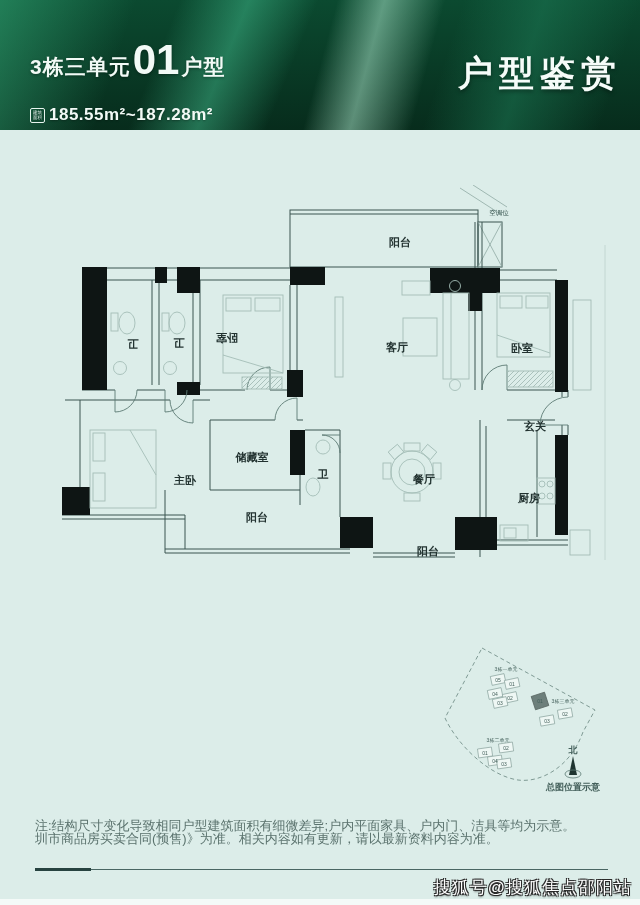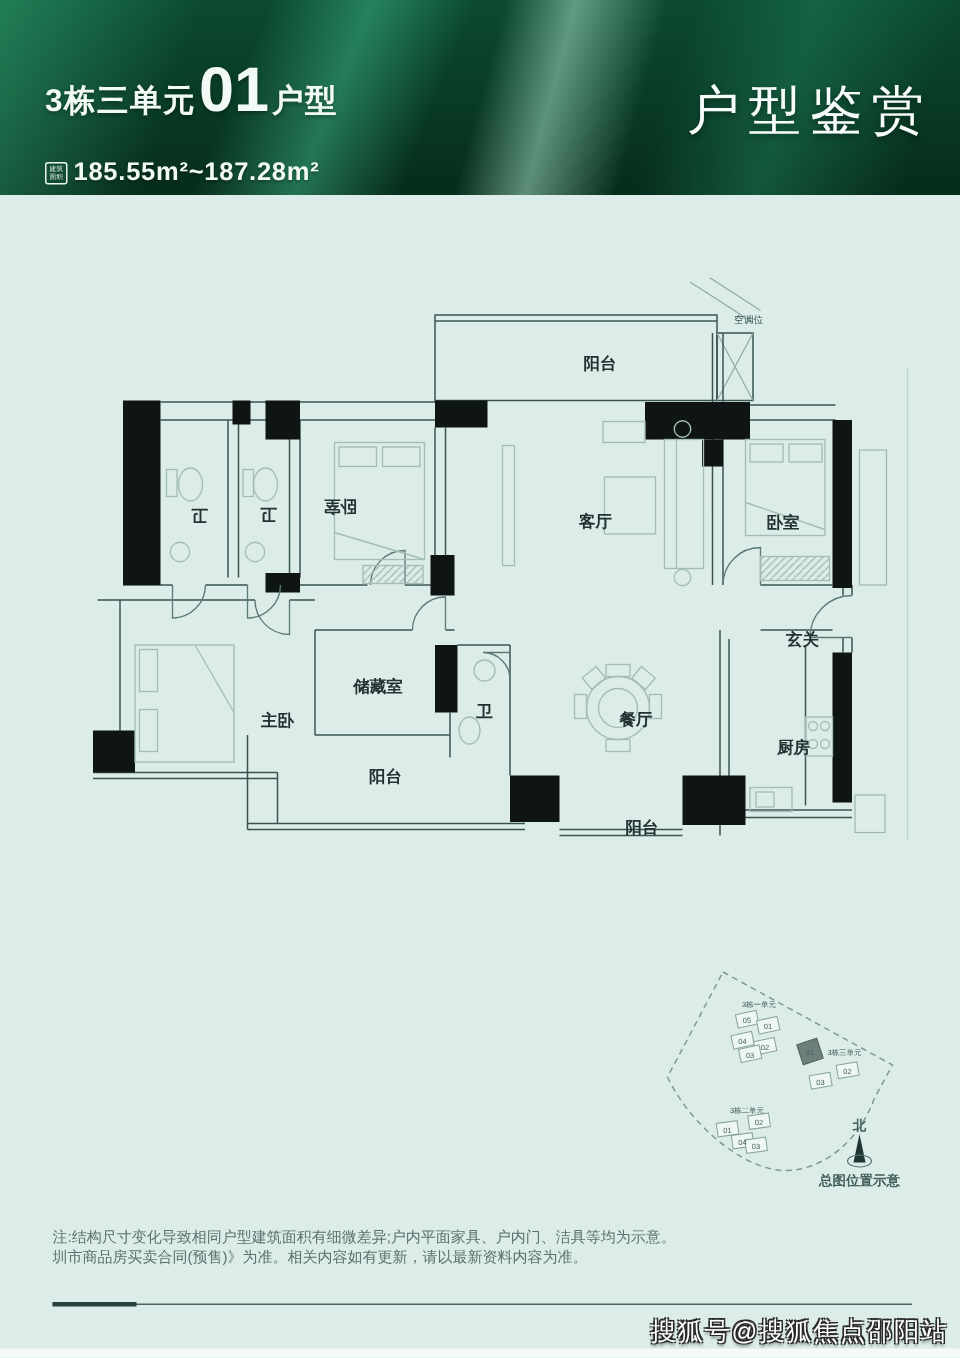--- a/index.html
+++ b/index.html
@@ -20,34 +20,34 @@
   .banner-left { position:absolute; left:30px; top:40px; color:#f2faf6; }
   .title-line { display:flex; align-items:baseline; text-shadow:0 1px 3px rgba(0,0,0,.35); }
   .t-sm { font-size:21px; font-weight:bold; letter-spacing:1px; }
   .t-big { font-size:42px; font-weight:bold; line-height:40px; margin:0 2px; }
   .area-line { display:flex; align-items:center; margin-top:24px; text-shadow:0 1px 2px rgba(0,0,0,.3); }
   .area-ico { width:15px; height:15px; border:1px solid #e8f5ef; border-radius:2px;
     font-size:4.5px; line-height:5px; color:#e8f5ef; display:flex; flex-direction:column;
     align-items:center; justify-content:center; margin-right:4px; }
   .area-txt { font-size:17px; font-weight:bold; letter-spacing:.5px; }
   .banner-right { position:absolute; right:18px; top:50px; color:#f6fcf9; font-size:35px;
-    font-weight:normal; letter-spacing:6px; text-shadow:0 2px 4px rgba(0,0,0,.4); }
+    font-weight:bold; letter-spacing:6px; text-shadow:0 2px 4px rgba(0,0,0,.4); }
 
   
   .plan { position:absolute; left:45px; top:185px; }
   .plan text { font-weight:bold; fill:#223230; font-size:11px; text-anchor:middle; }
   .plan text.tiny { font-size:6.5px; font-weight:normal; fill:#32504b; }
 
   
   .sitemap { position:absolute; left:440px; top:628px; }
   .sitemap text { fill:#44605b; }
 
   
   .disclaimer { position:absolute; left:35px; top:820px; width:585px; color:#5a726d;
-    font-size:10px; line-height:12.5px; white-space:nowrap; }
+    font-size:13px; line-height:12.5px; white-space:nowrap; }
 
   
   .rule { position:absolute; left:35px; top:869px; width:573px; height:1px; background:#4a6663; }
   .rule-bold { position:absolute; left:35px; top:868px; width:56px; height:3px; background:#274340; }
   .watermark { position:absolute; right:8px; top:876px; font-size:17px; font-weight:normal;
     color:#ffffff; letter-spacing:1px;
     text-shadow:-1px -1px 0 #2a2a2a, 1px -1px 0 #2a2a2a, -1px 1px 0 #2a2a2a, 1px 1px 0 #2a2a2a,
       0 2px 2px rgba(0,0,0,.5); }
   .bottom-strip { position:absolute; left:0; top:899px; width:640px; height:6px; background:#f4faf8; }
 </style>

